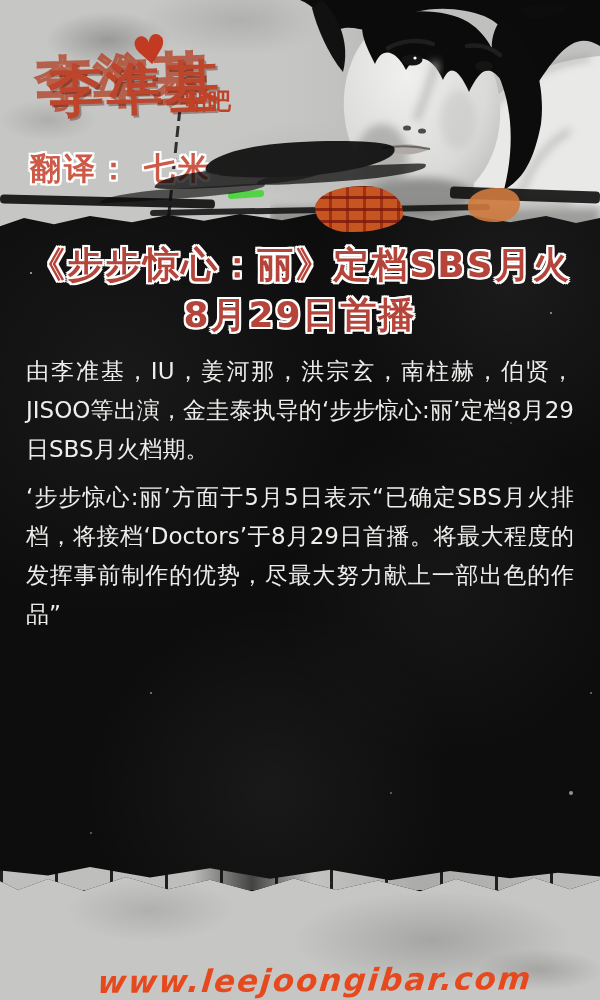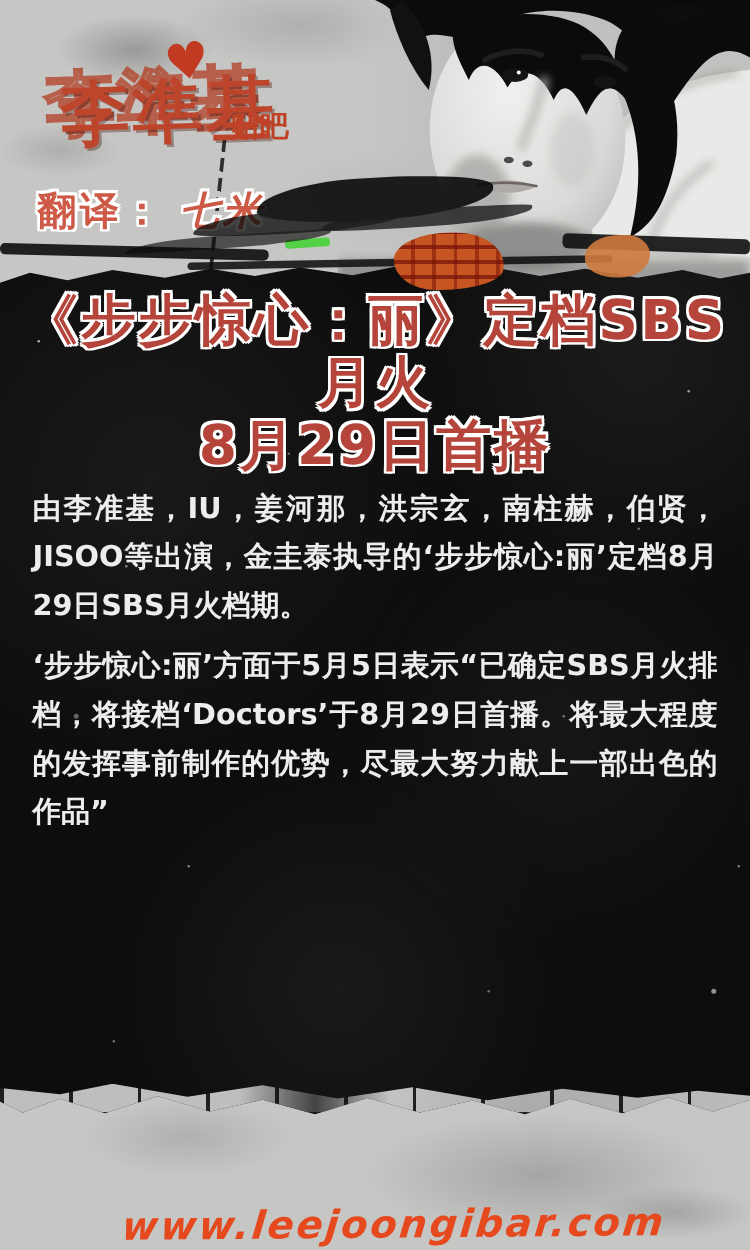--- a/index.html
+++ b/index.html
@@ -35,21 +35,21 @@
     box-shadow:-60px 14px 0 -8px rgba(10,10,10,.85), 40px 18px 0 -10px rgba(10,10,10,.8),
       -120px 26px 0 -12px rgba(10,10,10,.7);}
   .crack-line{position:absolute;left:172px;top:110px;width:3px;height:120px;z-index:2;
     transform:rotate(6deg);
     background:repeating-linear-gradient(#141414 0 11px, transparent 11px 16px);opacity:.85;}
   
   .translator{position:absolute;left:30px;top:148px;z-index:5;font-size:31px;font-weight:900;
     color:#cd5947;letter-spacing:3px;
     text-shadow:-2px -2px 0 #fff,2px -2px 0 #fff,-2px 2px 0 #fff,2px 2px 0 #fff,
       -2px 0 0 #fff,2px 0 0 #fff,0 -2px 0 #fff,0 2px 0 #fff;}
-  .translator-name{margin-left:12px;font-style:italic;}
+  .translator-name{margin-left:12px;}
   
   .streak{position:absolute;background:#101010;z-index:4;border-radius:4px;}
   .streak-1{left:0;top:197px;width:215px;height:9px;transform:rotate(1.4deg);opacity:.92;}
   .streak-2{left:150px;top:207px;width:340px;height:6px;transform:rotate(-1deg);opacity:.88;}
   .streak-3{right:0;top:189px;width:150px;height:12px;transform:rotate(2deg);opacity:.9;}
   .splash{position:absolute;z-index:4;}
   .splash-1{left:315px;top:186px;width:88px;height:46px;background:#c75522;
     border-radius:55% 45% 60% 40%/50% 60% 40% 55%;
     background-image:repeating-linear-gradient(0deg, transparent 0 9px, rgba(120,20,8,.75) 9px 12px),
       repeating-linear-gradient(90deg, transparent 0 14px, rgba(130,25,10,.6) 14px 17px);}
@@ -70,27 +70,27 @@
       100% 98.2%,95% 99.6%,89% 97.9%,83% 99.8%,76% 98.1%,70% 99.9%,63% 98.3%,56% 99.7%,
       49% 98%,42% 99.9%,35% 98.2%,28% 99.6%,21% 97.8%,14% 99.8%,8% 98.1%,3% 99.7%,0 98.4%);}
   .speckles{position:absolute;left:30px;top:60px;width:2px;height:2px;border-radius:50%;
     background:rgba(255,255,255,.7);
     box-shadow:70px 180px 0 rgba(255,255,255,.5),520px 40px 0 rgba(255,255,255,.6),
       420px 300px 0 rgba(255,255,255,.45),120px 420px 0 rgba(255,255,255,.5),
       540px 520px 0 1px rgba(255,255,255,.55),60px 560px 0 rgba(255,255,255,.4),
       300px 610px 0 rgba(255,255,255,.5),480px 150px 0 rgba(255,255,255,.4),
       200px 90px 0 rgba(255,255,255,.35),360px 520px 0 rgba(255,255,255,.4),
       30px 300px 0 1px rgba(255,255,255,.35),560px 420px 0 rgba(255,255,255,.45);}
-  .title{margin:4px;padding:16px 10px 0 10px;text-align:center;
-    font-size:44px;font-weight:800;line-height:50px;letter-spacing:2px;color:#b5453a;
+  .title{margin:12px;padding:16px 10px 0 10px;text-align:center;
+    font-size:36px;font-weight:800;line-height:50px;letter-spacing:2px;color:#b5453a;
     text-shadow:-2px -2px 0 #fff,2px -2px 0 #fff,-2px 2px 0 #fff,2px 2px 0 #fff,
       -2px 0 0 #fff,2px 0 0 #fff,0 -2px 0 #fff,0 2px 0 #fff;}
   .body{margin-top:6px;padding:0 26px;color:#ededeb;font-size:23px;line-height:39px;
     text-align:justify;font-weight:500;}
-  .body p{margin:0 0 9px 0;font-weight:bold;}
+  .body p{margin:0 0 9px 0;}
   .crack-band{position:absolute;left:0;right:0;bottom:2px;height:28px;
     background:
       repeating-linear-gradient(90deg, rgba(15,15,15,.9) 0 3px, transparent 3px 55px),
       linear-gradient(90deg,#d2d2d0 0 32%,#4a4a48 42%,#d8d8d6 52%,#bdbdbb 70%,#d0d0ce 100%);
     clip-path:polygon(0 30%,8% 48%,15% 18%,25% 55%,35% 22%,45% 60%,55% 28%,65% 65%,
       75% 32%,85% 58%,93% 38%,100% 52%,100% 100%,0 100%);opacity:.9;}
   
   .site-url{position:absolute;left:98px;bottom:2px;z-index:5;
     font-size:31px;font-style:italic;font-weight:700;letter-spacing:2px;color:#e5491d;
     transform:skewX(-6deg) rotate(-.5deg);}

